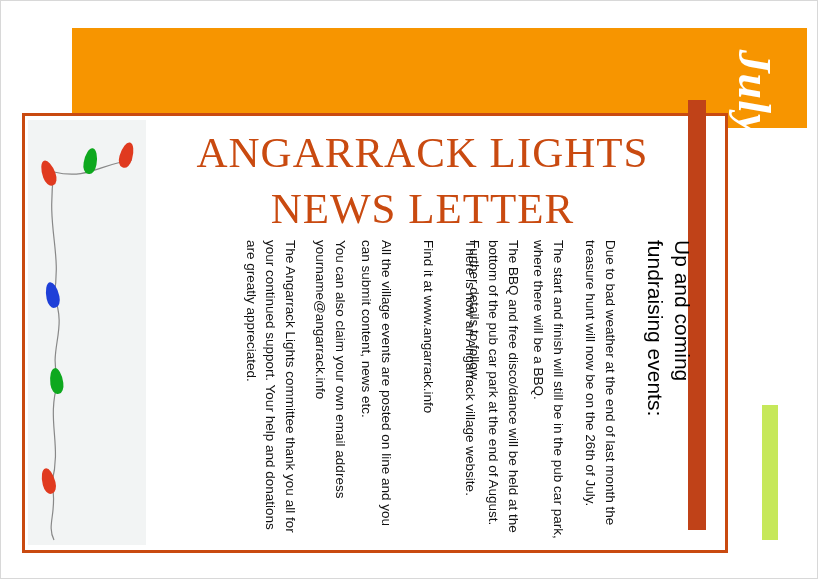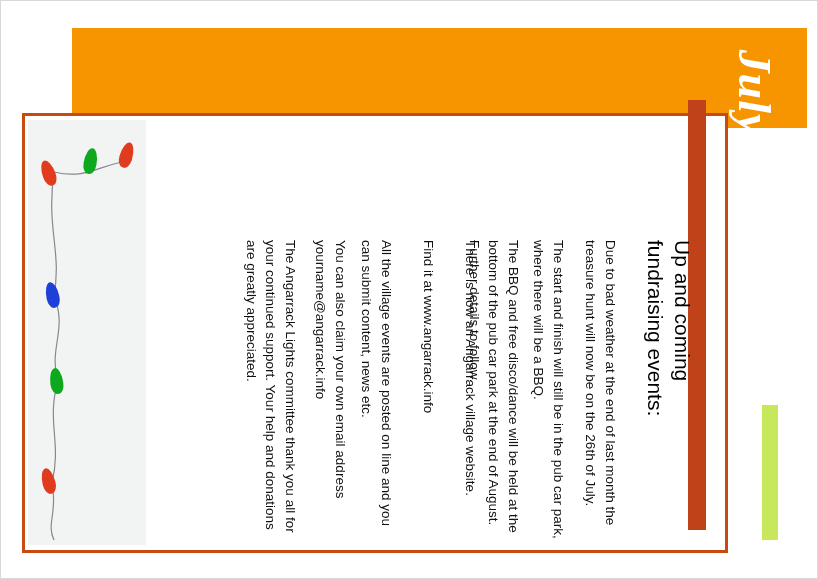--- a/index.html
+++ b/index.html
@@ -208,20 +208,22 @@
     </svg>
     <div class="bulb" style="left:14px;top:40px;background:#E03A1F;transform:rotate(-20deg);"></div>
     <div class="bulb" style="left:56px;top:28px;background:#0EA81E;transform:rotate(10deg);"></div>
     <div class="bulb" style="left:92px;top:22px;background:#E03A1F;transform:rotate(16deg);"></div>
     <div class="bulb" style="left:18px;top:162px;background:#1E3FD8;transform:rotate(-12deg);"></div>
     <div class="bulb" style="left:22px;top:248px;background:#0EA81E;transform:rotate(-8deg);"></div>
     <div class="bulb" style="left:14px;top:348px;background:#E03A1F;transform:rotate(-14deg);"></div>
   </div>
 
   <div class="headline">
+    <span>ANGARRACK LIGHTS</span>
+    <span class="line2">NEWS LETTER</span>
   </div>
 
   <div class="body-area">
 
     <div class="title-wrap">
       <div class="t-line">Up and coming</div>
       <div class="t-line">fundraising events:</div>
     </div>
 
     <div class="col c1">Due to bad weather at the end of last month the treasure hunt will now be on the 26th of July.</div>

